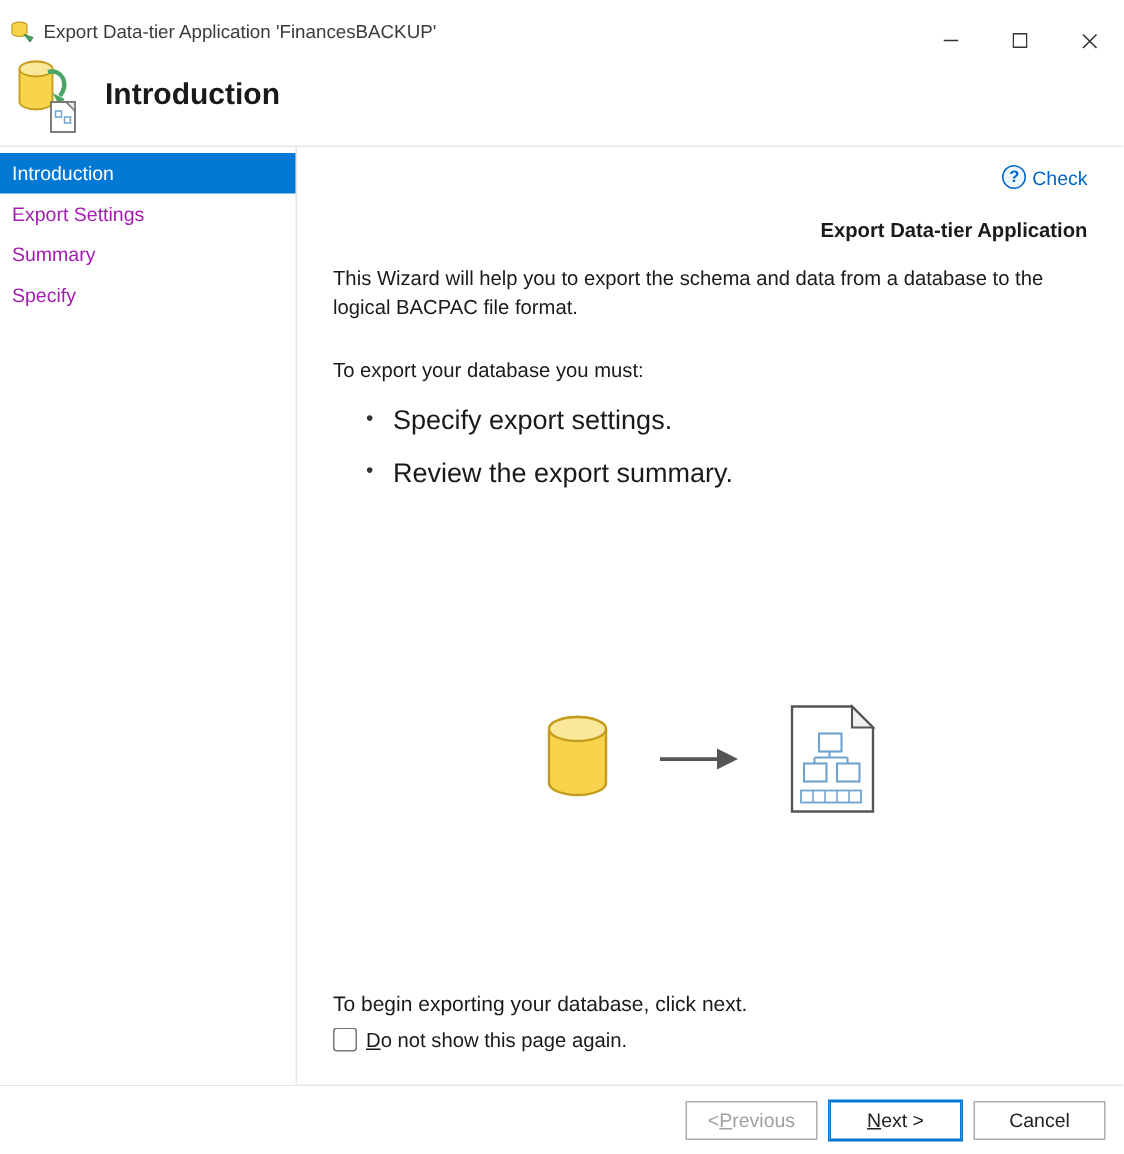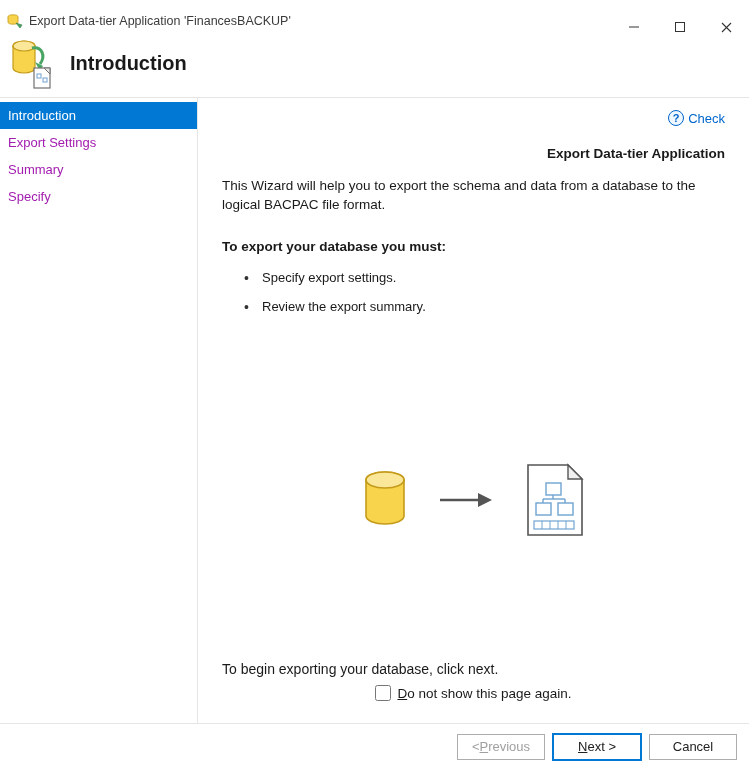--- a/index.html
+++ b/index.html
@@ -141,31 +141,30 @@
       text-align: right;
     }
     .content-text {
       font-size: 13.5px;
       line-height: 1.4;
       margin-bottom: 24px;
     }
     .content-sub {
       font-size: 13.5px;
       margin-bottom: 16px;
-      font-weight: bold;
     }
     .content-list {
       list-style: none;
       margin: 0 0 22px 0;
       padding-left: 22px;
     }
     .content-list li {
       position: relative;
       padding-left: 18px;
-      font-size: 13px;
+      font-size: 18px;
       margin-bottom: 14px;
     }
     .content-list li::before {
       content: "•";
       position: absolute;
       left: 0;
       top: 0;
       color: #333;
       font-size: 14px;
     }
@@ -184,21 +183,20 @@
       font-size: 14px;
       margin-top: 10px;
       margin-bottom: 8px;
     }
     .checkbox-row {
       display: flex;
       align-items: center;
       gap: 6px;
       font-size: 13.5px;
       margin-bottom: 12px;
-      justify-content: center;
     }
     .checkbox-row input {
       width: 16px;
       height: 16px;
     }
     .underline-first::first-letter {
       text-decoration: underline;
     }
 
     

